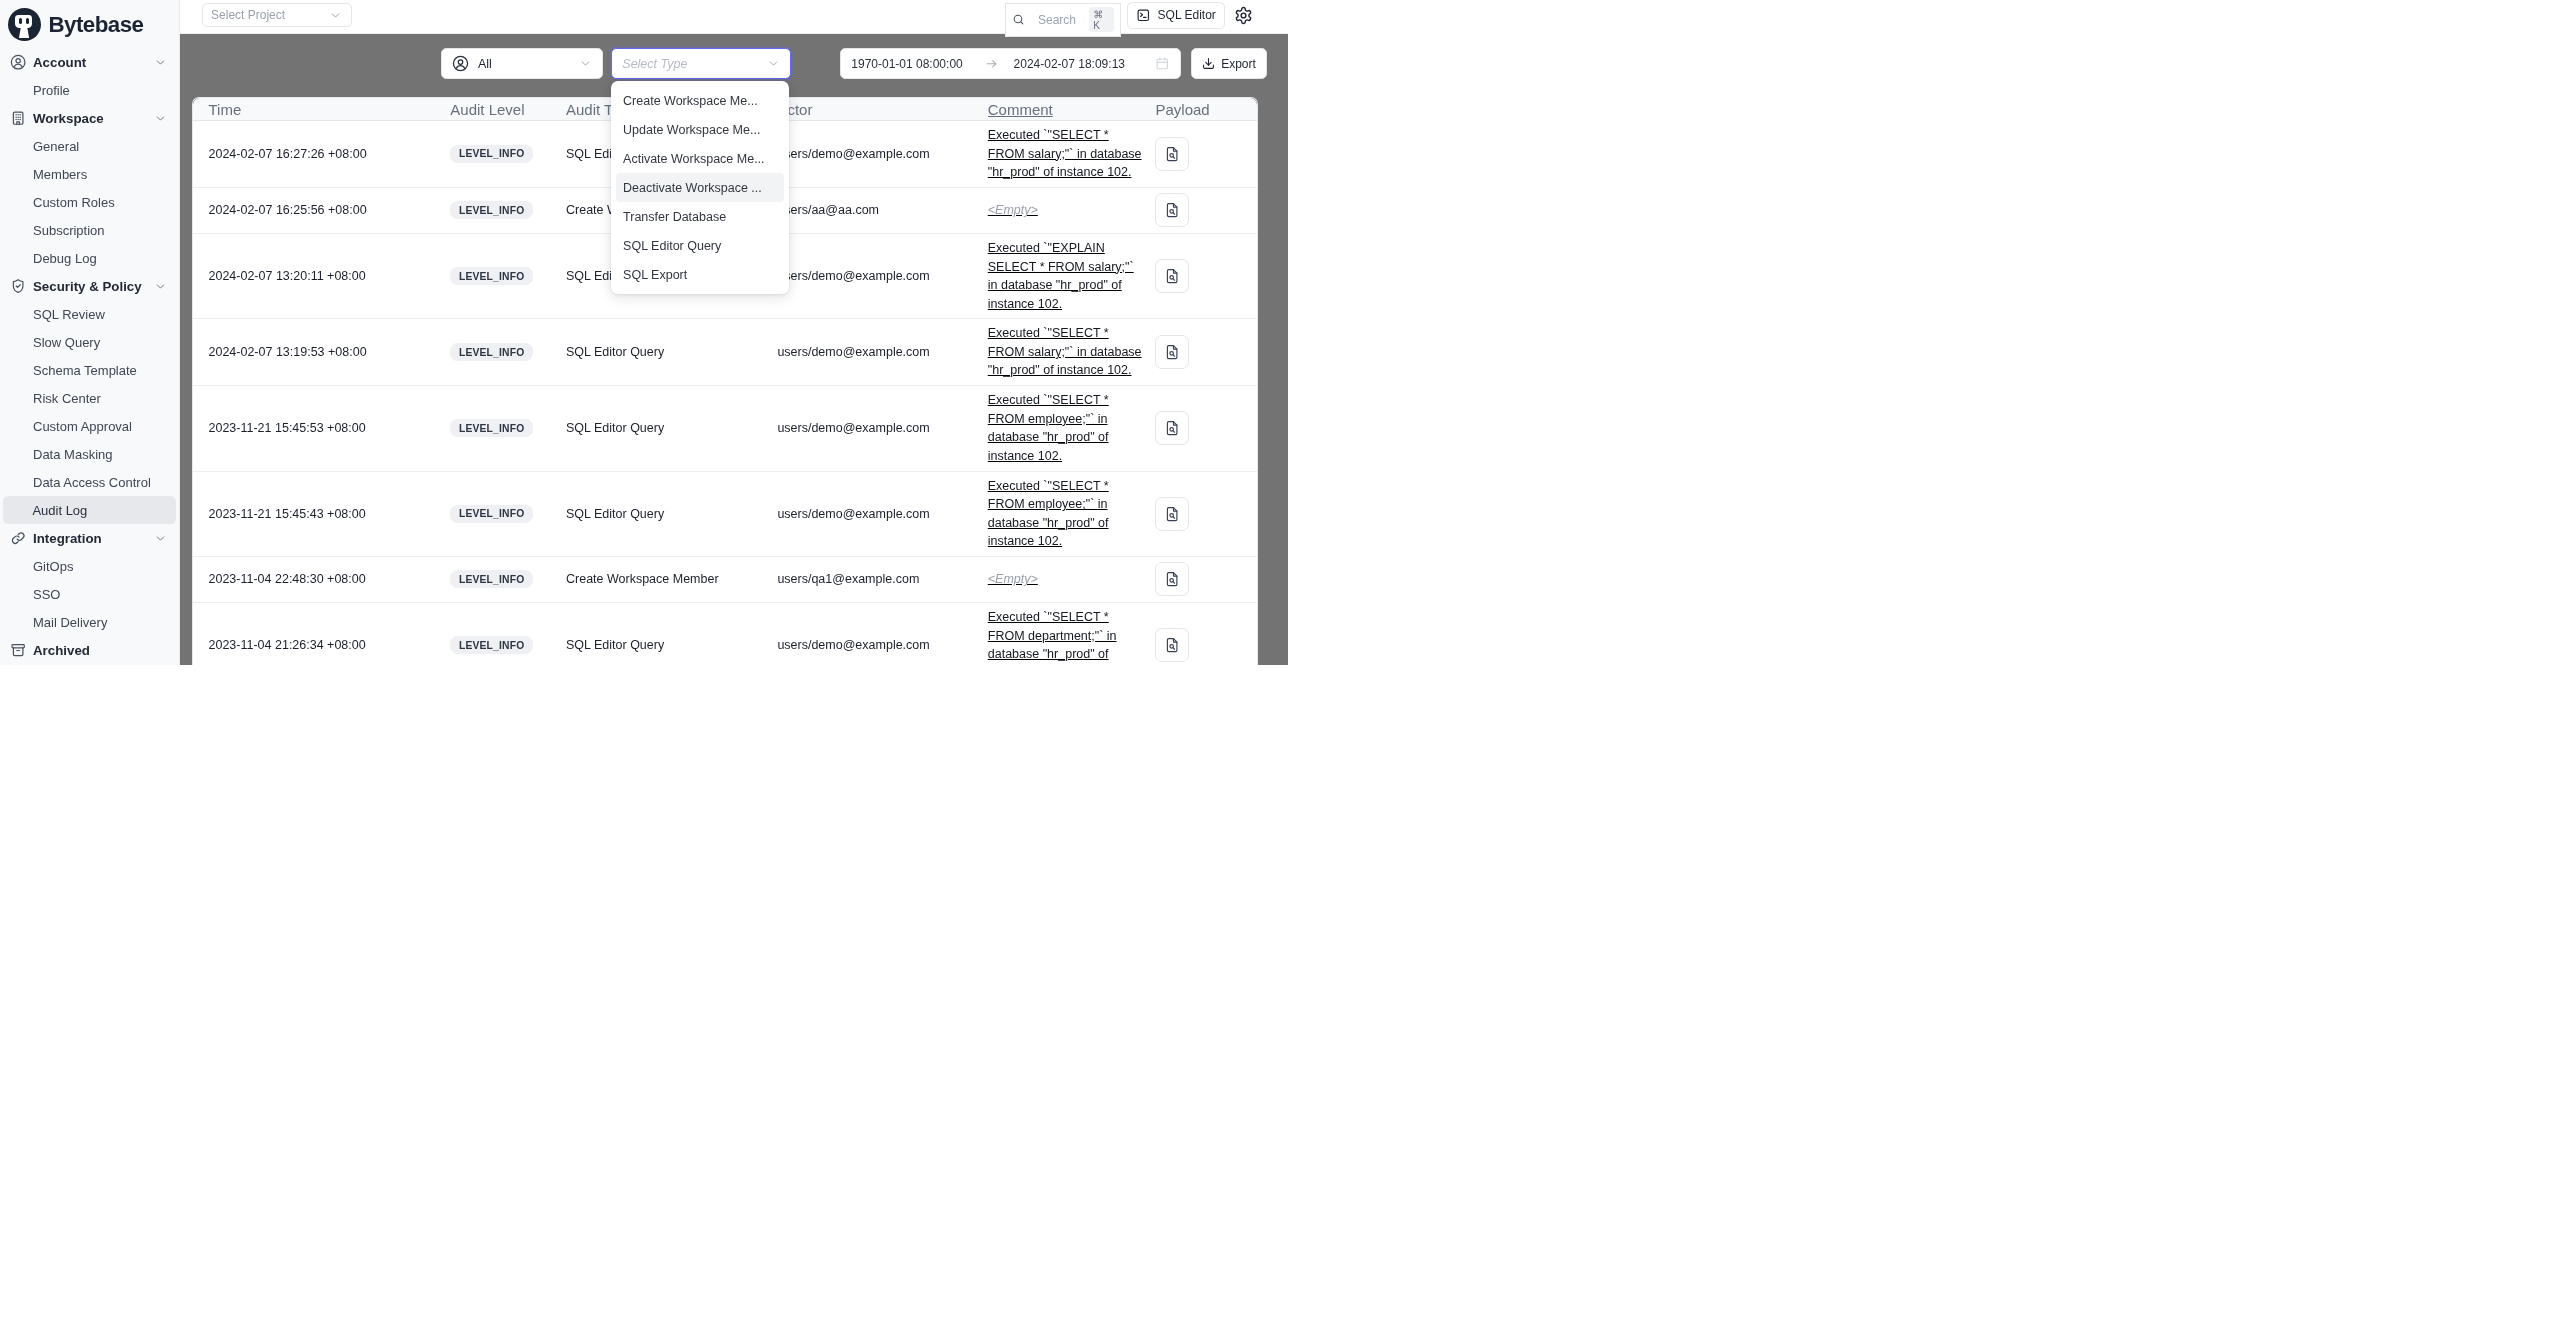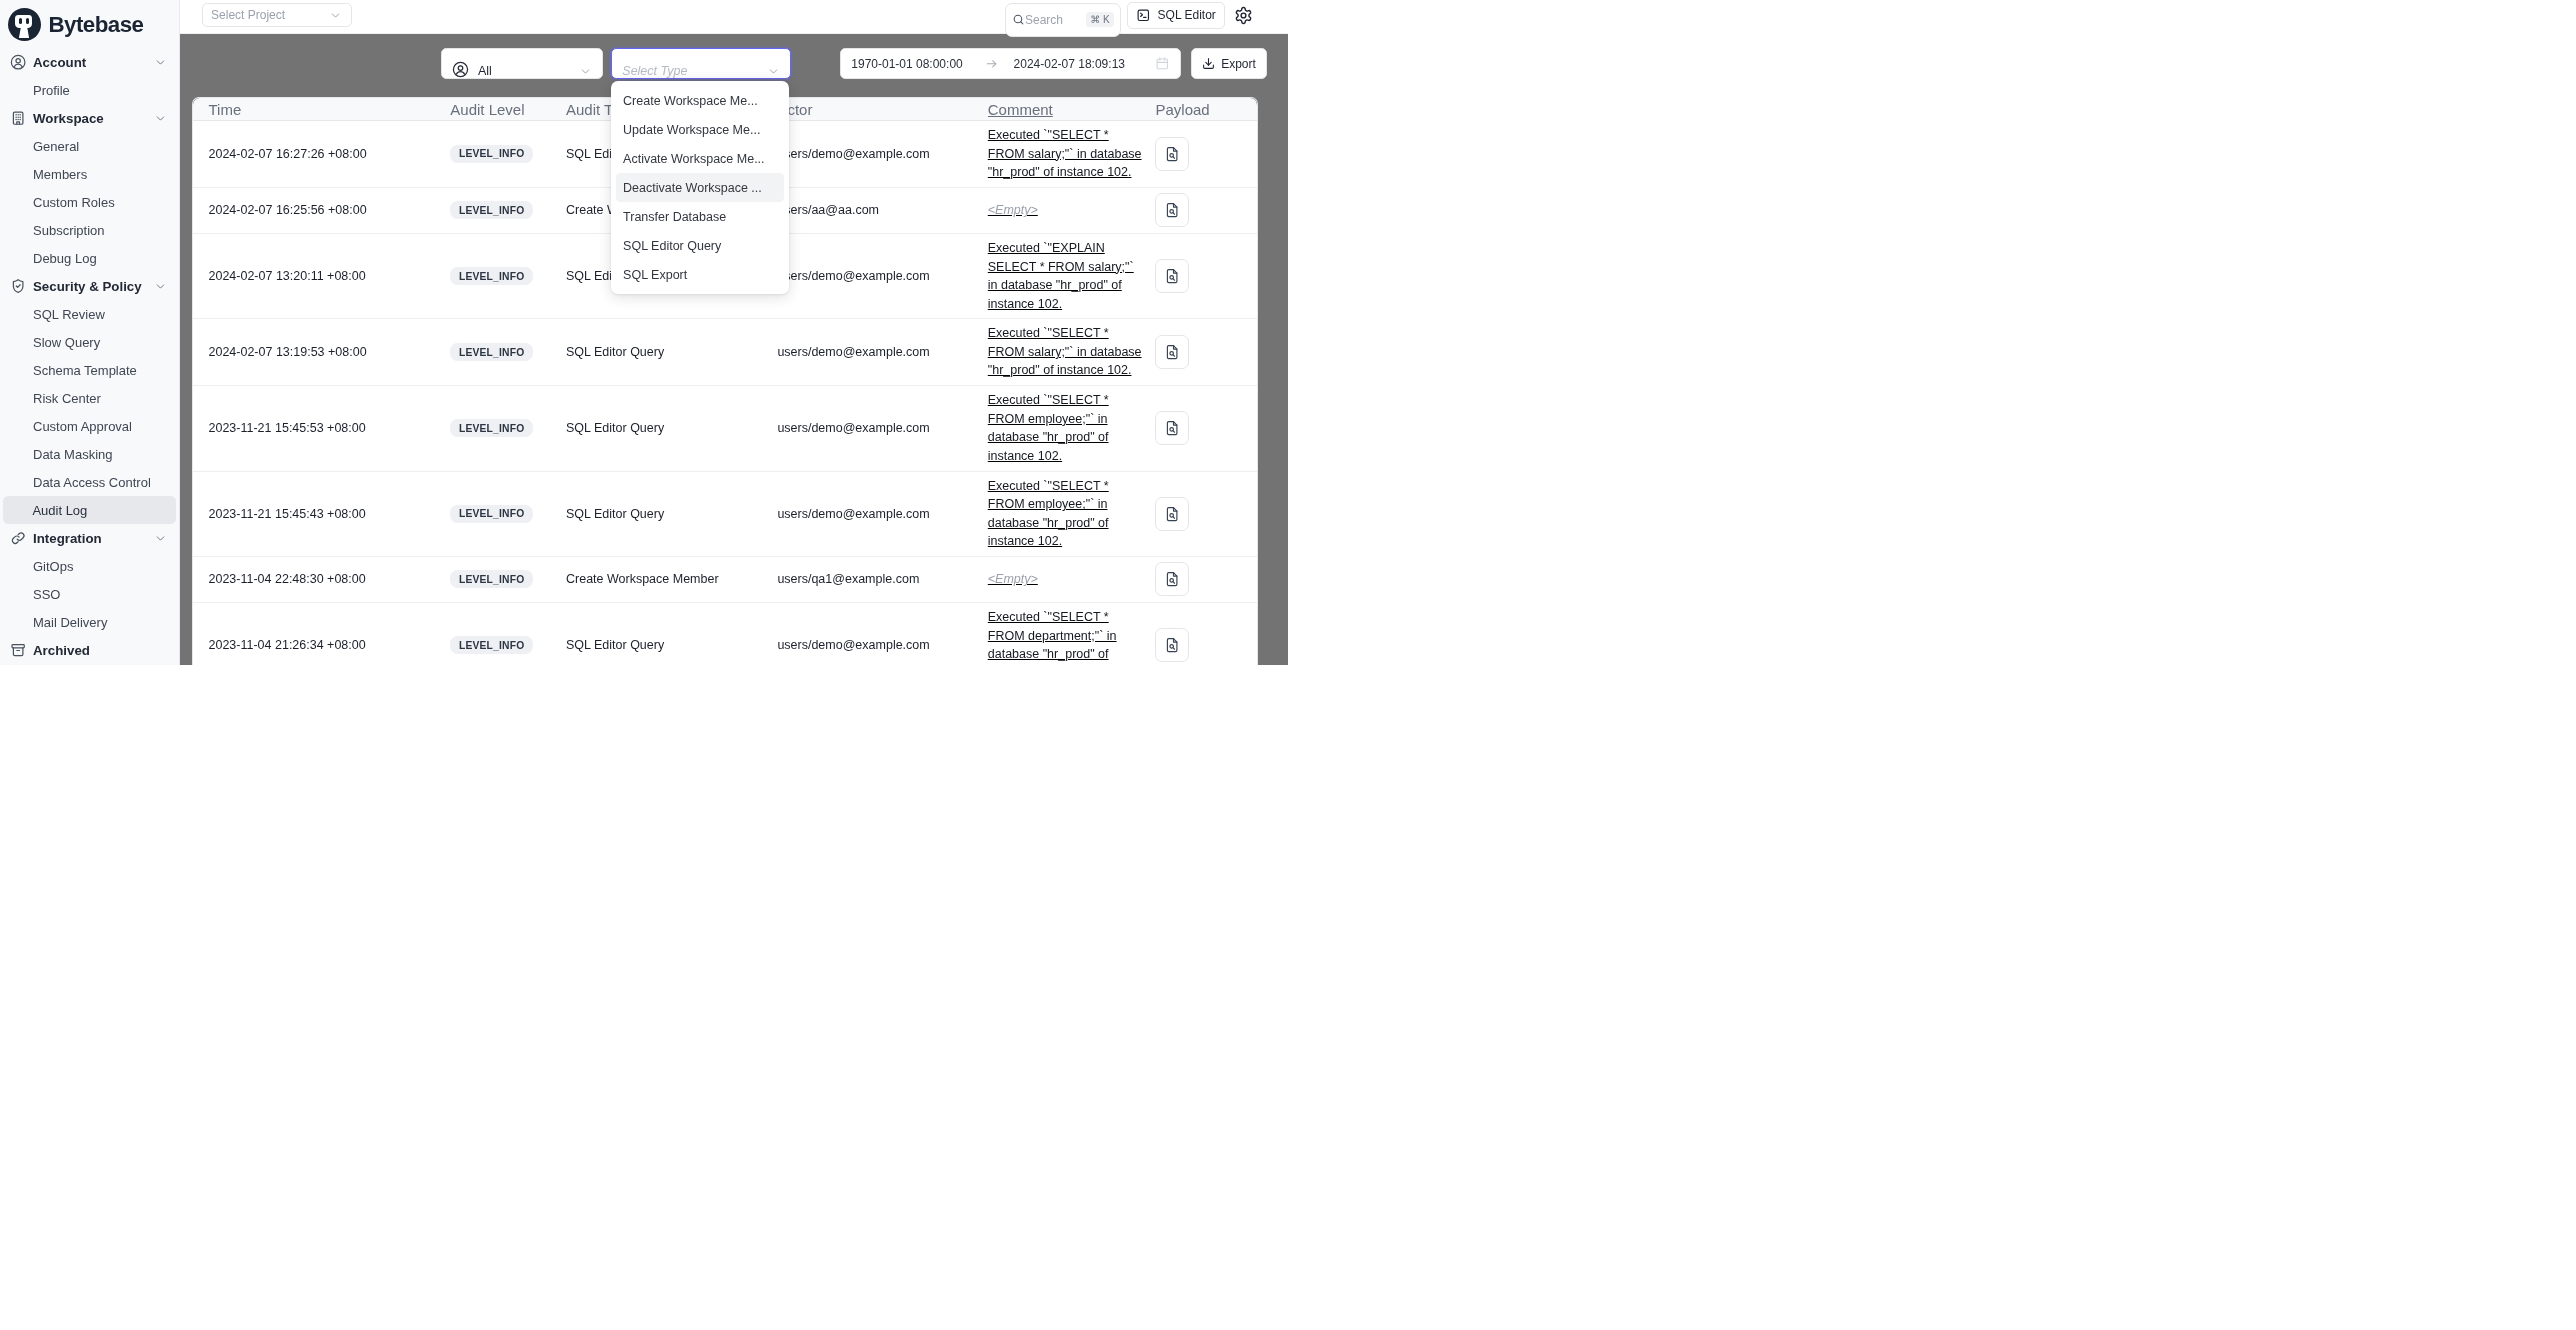--- a/index.html
+++ b/index.html
@@ -28,35 +28,35 @@
   .nav-item .chev { position:absolute; right:12px; color:#6f7680; }
   .nav-item.selected { background:#e6e8ec; border-radius:5.2px; margin:0 3.4px; }
   .nav-item.selected .label { margin-left:29px; color:#2b3140; }
 
   
   .main { position:absolute; left:180px; top:0; width:1108px; height:665px; background:#737373; }
   .topbar { position:absolute; left:0; top:0; width:1108px; height:34px; border-bottom:0.9px solid #eceef1; background:#fff; }
   .project-select { position:absolute; left:21.5px; top:3.4px; width:150px; height:24px; border:0.9px solid #e3e5e8;
     border-radius:5.2px; display:flex; align-items:center; padding:0 8.6px; color:#9aa1ac; font-size:12px; cursor:pointer; }
   .project-select .chev { margin-left:auto; color:#9aa1ac; }
-  .search-box { position:absolute; left:825px; top:2.6px; width:116px; height:24px; border:0.9px solid #e3e5e8; border-radius:7px;
-    display:flex; align-items:center; padding:16px 6px; gap:0; background:#fff; cursor:text; }
+  .search-box { position:absolute; left:825px; top:2.6px; width:116px; height:24px; border:0.9px solid #e3e5e8; border-radius:0;
+    display:flex; align-items:center; padding:16px 6px; gap:13px; background:#fff; cursor:text; }
   .search-box .ph { color:#9ca3af; font-size:12px; }
   .search-box kbd { margin-left:auto; background:#f1f2f4; border-radius:3.4px; padding:1.7px 4.3px; font-size:10px;
     color:#6b7280; font-family:"Liberation Sans", sans-serif; }
   .sql-editor-btn { position:absolute; left:947px; top:1.7px; width:98px; height:27px; border:0.9px solid #e3e5e8;
     border-radius:5.2px; background:#fff; display:flex; align-items:center; justify-content:center; gap:6.9px;
     font-size:12px; font-weight:500; color:#1f2430; cursor:pointer; font-family:inherit; }
   .gear { position:absolute; left:1054px; top:6px; color:#1f2430; cursor:pointer; }
   .avatar { position:absolute; left:1081px; top:5.2px; width:20px; height:20px; border-radius:50%; background:#DFA32B;
     color:#fff; font-size:8.6px; font-weight:700; display:flex; align-items:center; justify-content:center; cursor:pointer;margin-left:32px; }
 
   
   .select { position:absolute; top:48px; height:31px; border:0.9px solid #e3e5e8; border-radius:5.2px; background:#fff;
-    display:flex; align-items:flex-end; padding:0 10.3px; cursor:pointer; }
+    display:flex; align-items:center; padding:0 10.3px; cursor:pointer; }
   .user-select { left:261px; width:162px; gap:8.6px; }
   .user-select .val { font-size:12.5px; color:#1f2430; }
   .user-select .p-icon { color:#2a2f3a; }
   .type-select { left:431px; width:180px; border:1.3px solid #6366f1; box-shadow:0 0 0 2.1px rgba(99,102,241,.22);font-style:italic; }
   .type-select .ph { font-size:12.5px; color:#b6bac3; }
   .select .chev { margin-left:auto; color:#9ca3af; }
   .date-range { position:absolute; left:660px; top:48px; width:341px; height:31px; border:0.9px solid #e3e5e8;
     border-radius:5.2px; background:#fff; display:flex; align-items:center; padding:0 10.3px; cursor:pointer; }
   .date-range .dt { font-size:12px; color:#2a2f3a; width:127px; }
   .date-range .dt.end { text-align:center; }

